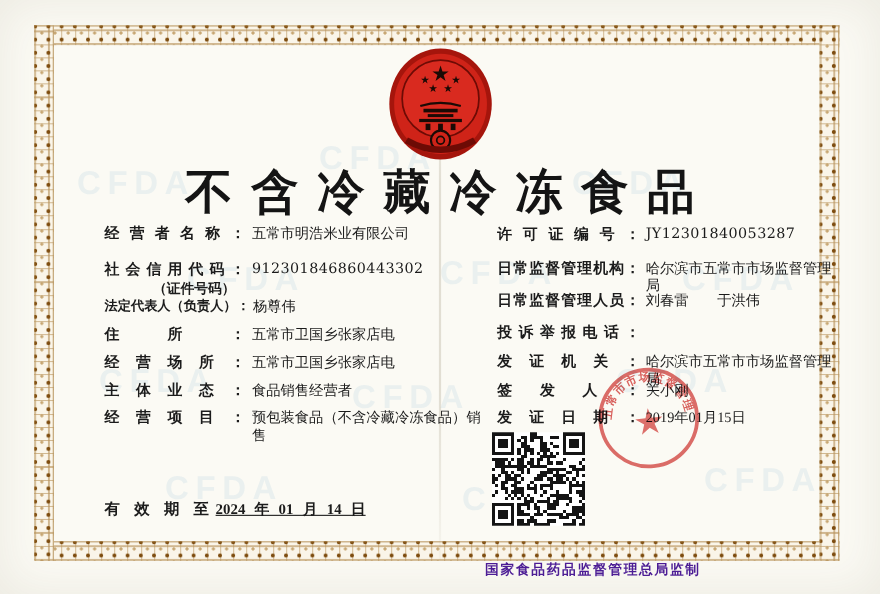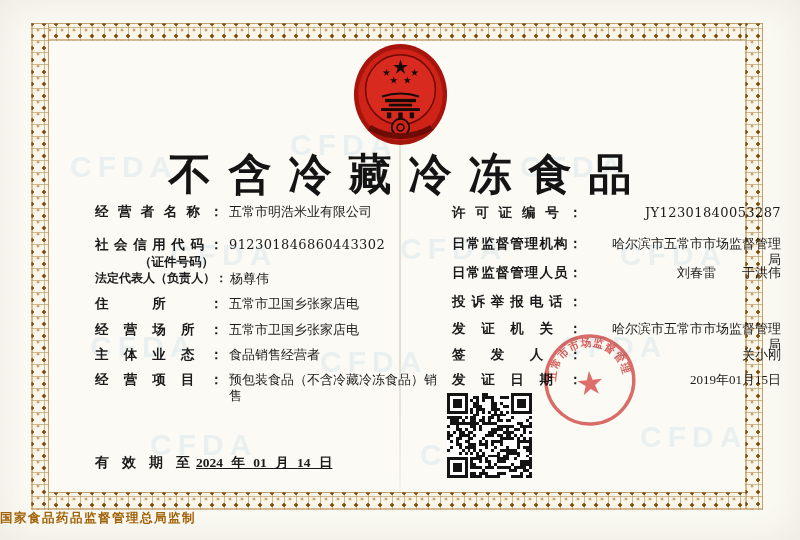--- a/index.html
+++ b/index.html
@@ -46,32 +46,32 @@
     letter-spacing:17px;padding-left:17px;box-sizing:border-box;color:#141414;
   }
   
   .row{position:absolute;z-index:3;display:flex;align-items:flex-start;line-height:1.22;}
   .label{width:128px;flex:0 0 auto;font-weight:700;font-size:13.5px;}
   .row.rright .label{width:130px;}
   .label.tight{width:132px;font-size:12px;letter-spacing:-0.3px;}
   .jlabel{display:flex;justify-content:space-between;width:100%;}
   .sublabel{font-weight:700;font-size:12.5px;margin-top:2px;margin-left:44px;}
   .value{margin-left:6px;font-weight:400;font-size:13px;width:218px;}
-  .row.rright .value{margin-left:21px;width:178px;text-align:right;}
+  .row.rright .value{margin-left:5px;width:178px;}
   .value.num{font-weight:400;font-size:13px;letter-spacing:.4px;font-family:"DejaVu Serif","Liberation Serif",serif;}
   
   .validity{position:absolute;z-index:3;left:95px;top:454px;display:flex;align-items:flex-start;}
   .validity .label{width:95px;font-size:14px;}
   .validity .value{font-size:13.5px;font-weight:700;word-spacing:5px;width:auto;text-decoration:underline;}
   
   .qr{position:absolute;z-index:3;left:447px;top:393px;width:85px;height:85px;}
   .seal{position:absolute;z-index:4;left:542px;top:328px;transform:rotate(-6deg);mix-blend-mode:multiply;opacity:.9;}
   .footer{
-    position:absolute;z-index:3;left:0;top:510px;width:637px;text-align:left;
-    font-weight:700;font-size:12.5px;letter-spacing:1.5px;color:#a16207;
+    position:absolute;z-index:3;left:0;top:510px;width:637px;text-align:right;
+    font-weight:700;font-size:12.5px;letter-spacing:1.5px;color:#4c1d95;
   }
 </style>
 </head>
 <body>
 
 <div class="page">
 
   <span class="wm" style="left:70px;top:150px;">CFDA</span>
   <span class="wm" style="left:290px;top:128px;">CFDA</span>
   <span class="wm" style="left:520px;top:150px;">CFDA</span>

